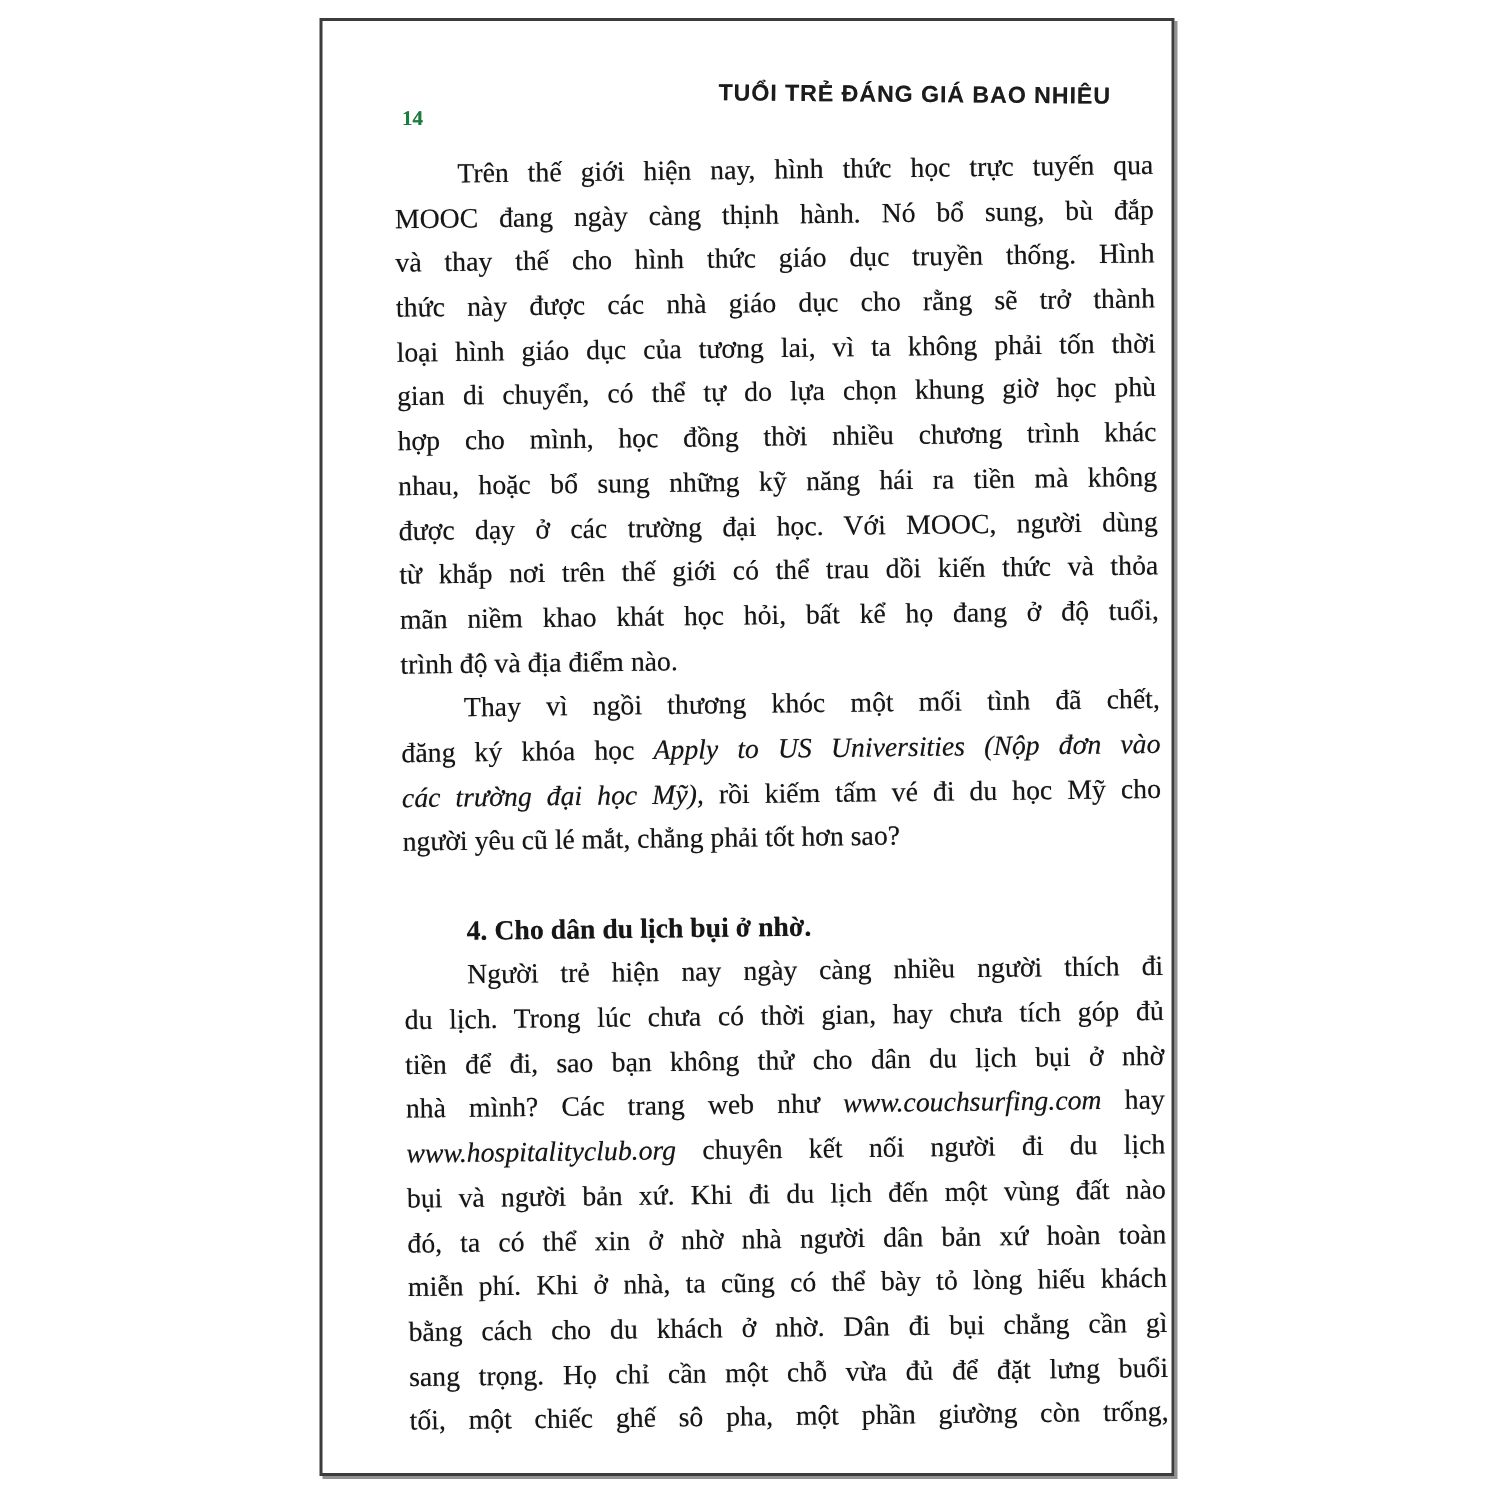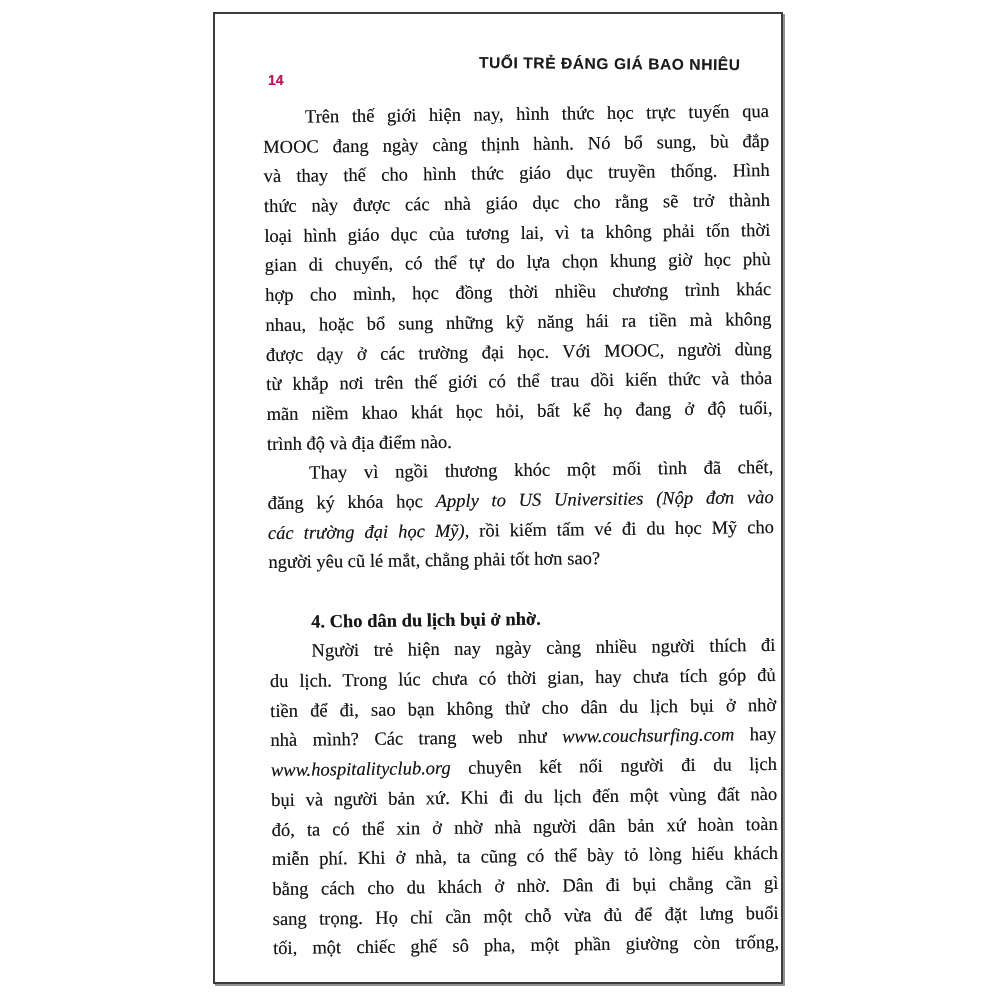--- a/index.html
+++ b/index.html
@@ -37,24 +37,24 @@
     font-weight: 700;
     letter-spacing: 0.6px;
     color: #1c1c1c;
     transform: rotate(0.5deg);
     text-shadow: 0 0 0.4px rgba(0,0,0,0.5);
   }
   .page-number {
     position: absolute;
     top: 58px;
     left: 53px;
-    font-family: Liberation Sans, sans-serif;
+    font-family: Liberation Serif, serif;
     font-size: 14px;
     font-weight: 700;
-    color: #be185d;
+    color: #15803d;
     text-shadow: 0 0 0.4px rgba(0,0,0,0.5);
   }
   .page-body {
     position: absolute;
     left: 53px;
     top: 86px;
     width: 506px;
     transform: rotate(-0.7deg);
     transform-origin: 50% 50%;
     font-family: "Liberation Serif", "DejaVu Serif", serif;

